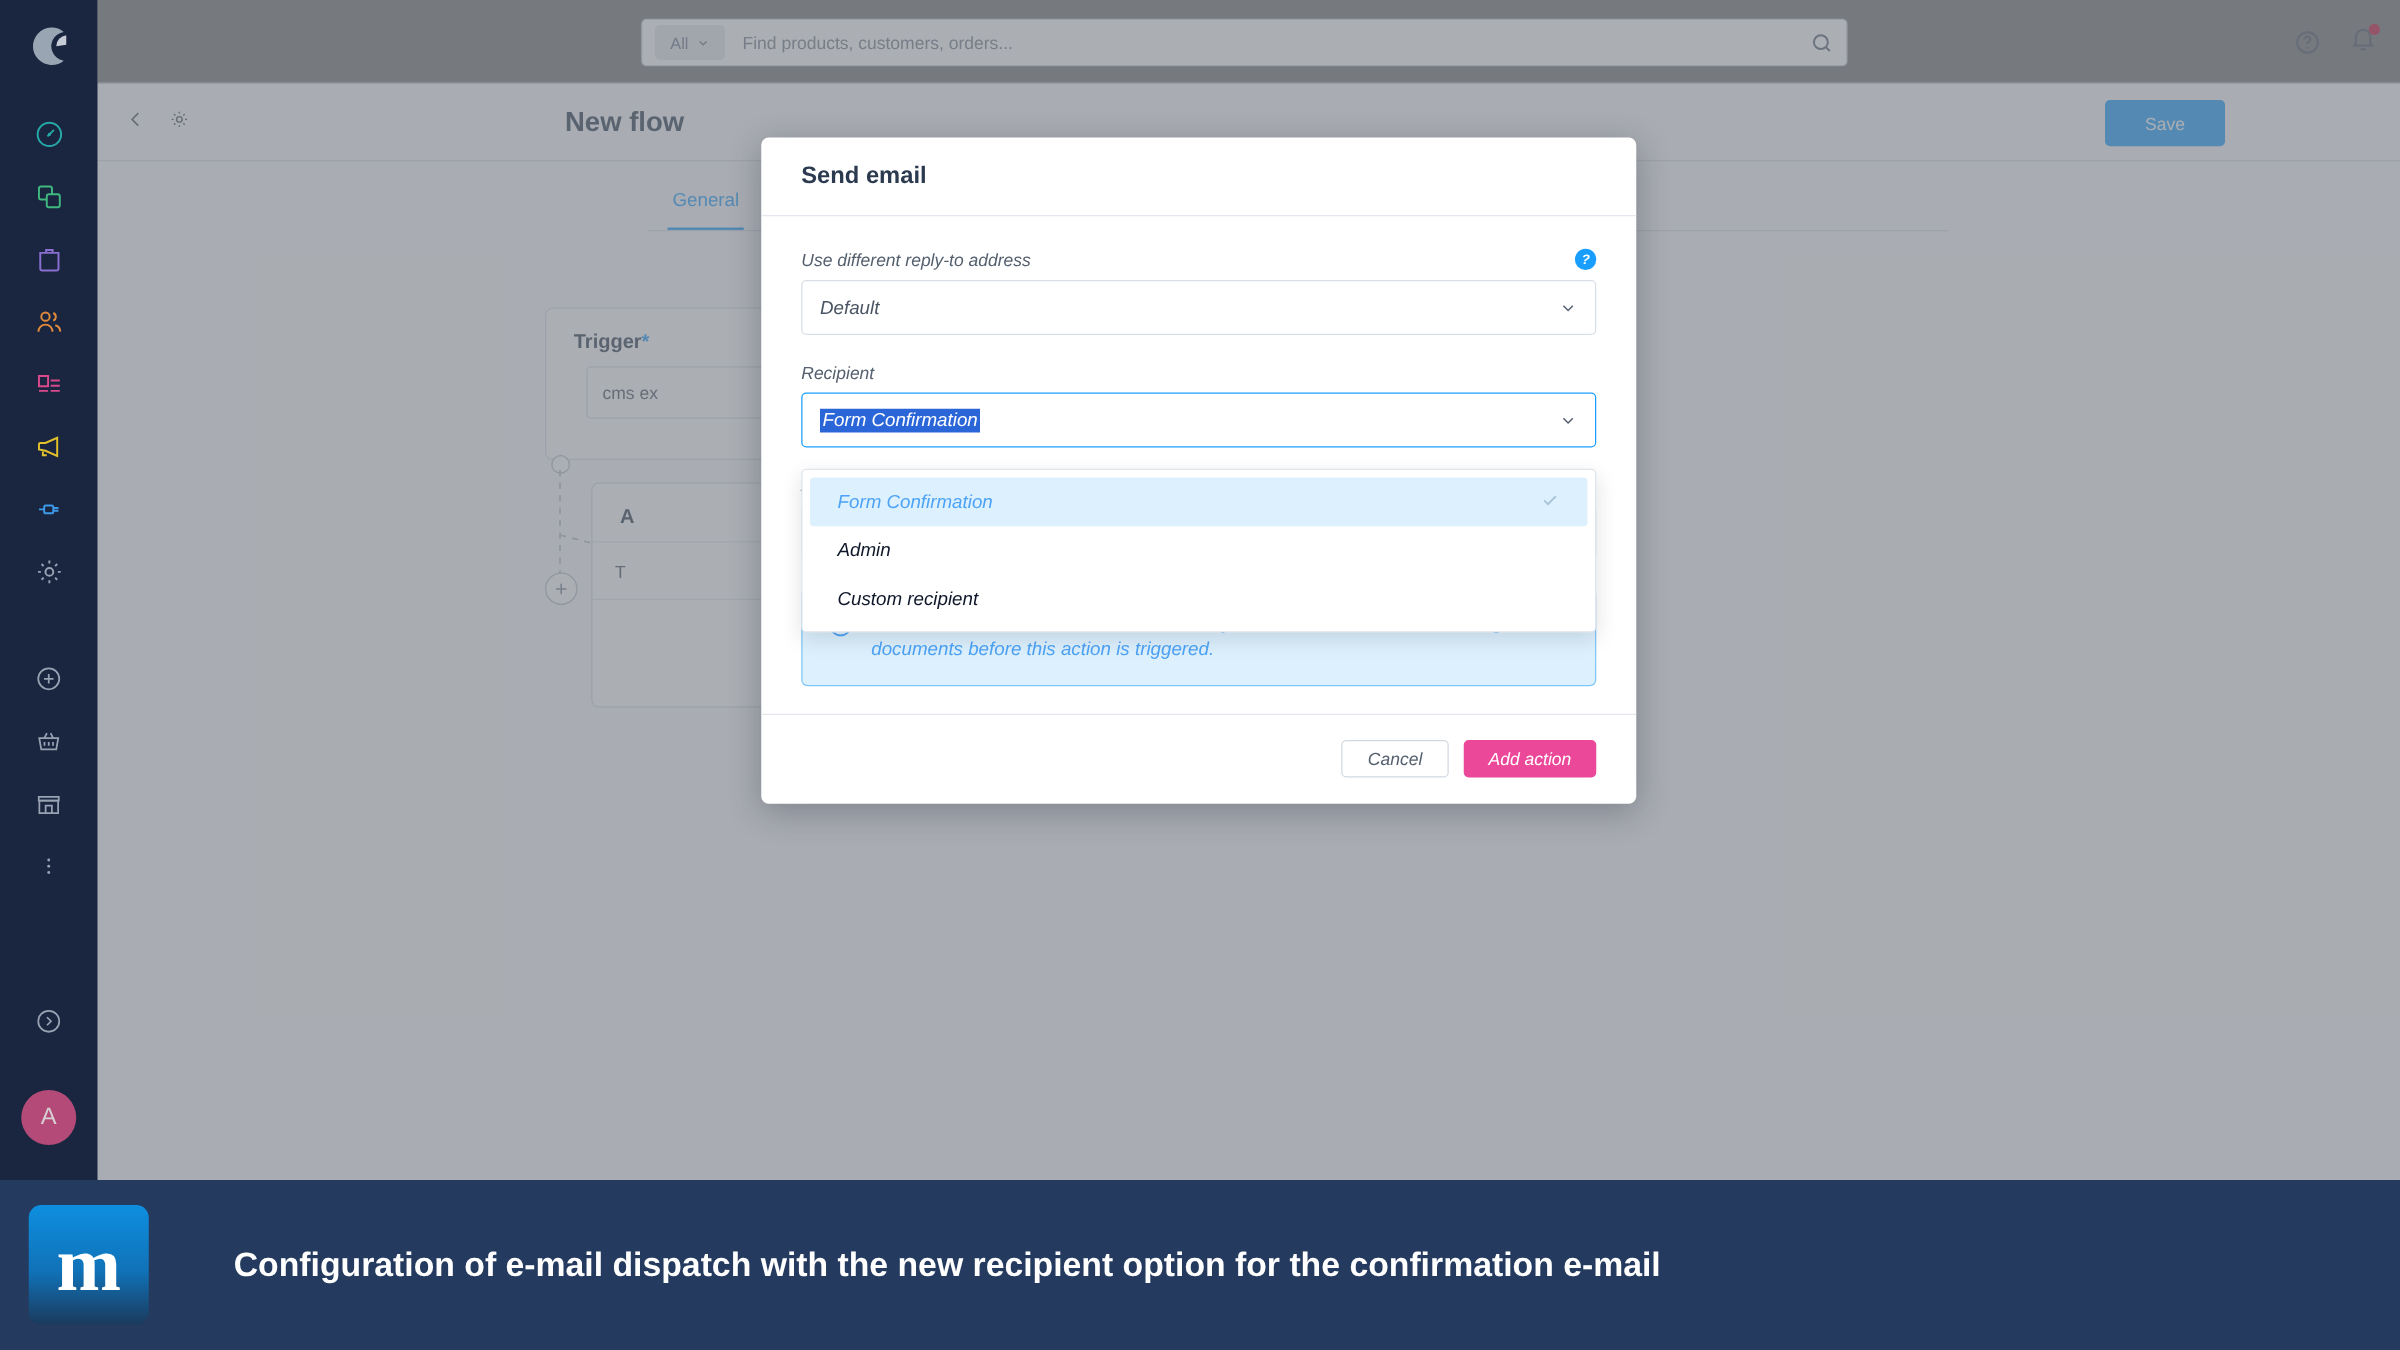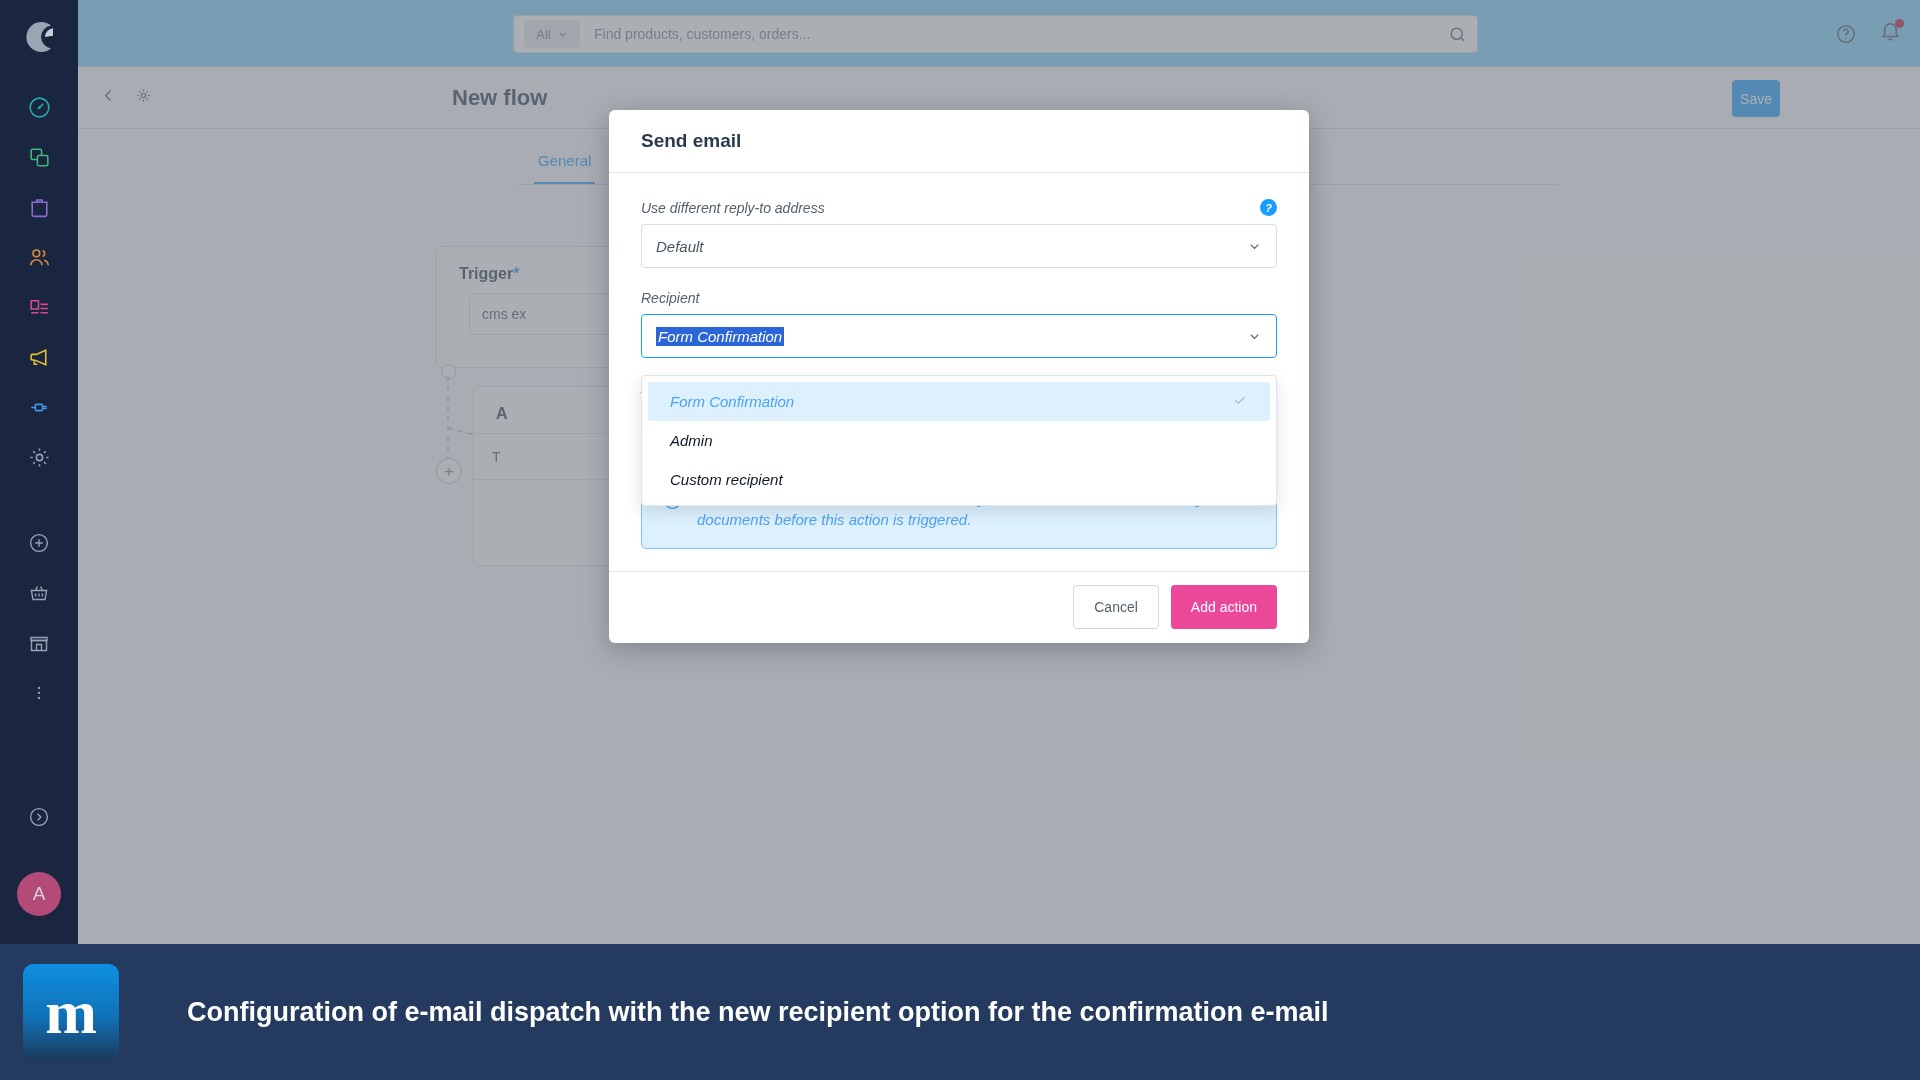--- a/index.html
+++ b/index.html
@@ -39,21 +39,21 @@
   .sb-avatar {
     width: 44px; height: 44px; border-radius: 50%;
     background: #b44a78; color: #d8cfd4; font-size: 19px;
     display: flex; align-items: center; justify-content: center;
     margin-bottom: 28px;
   }
 
   
   .topbar {
     position: absolute; left: 78px; top: 0; width: 1842px; height: 67px;
-    background: #7dd3fc; border-bottom: 1px solid #d8dde6; z-index: 20;
+    background: #737373; border-bottom: 1px solid #d8dde6; z-index: 20;
   }
   .searchbox {
     position: absolute; left: 435px; top: 15px; width: 965px; height: 38px;
     border: 1px solid #d1d9e0; border-radius: 4px; background: #fff;
     display: flex; align-items: center; padding: 0 10px;
   }
   .search-scope {
     height: 28px; min-width: 56px; background: #e4e7ec; border-radius: 4px;
     display: flex; align-items: center; justify-content: center; gap: 6px;
     color: #6b7a90; font-size: 13px; padding: 0 9px;
@@ -80,21 +80,21 @@
     display: flex; align-items: center;
   }
   .ph-back { margin-left: 22px; cursor: pointer; }
   .ph-gear { margin-left: 18px; cursor: pointer; }
   .ph-title {
     margin-left: 300px; font-size: 22px; font-weight: bold; color: #2b3a4f;
   }
   .btn-save {
     position: absolute; right: 140px; top: 13px;
     background: #189eff; color: #fff; border: 0; border-radius: 4px;
-    padding: 0 8px; height: 37px; font-size: 14px; cursor: pointer;
+    padding: 0 32px; height: 37px; font-size: 14px; cursor: pointer;
     font-family: "Liberation Sans", sans-serif;
   }
 
   
   .tabsbar {
     position: absolute; left: 78px; top: 129px; width: 1842px; height: 56px;
     background: #f9fafb; z-index: 8;
     display: flex; align-items: flex-end;
   }
   .tabs-inner {
@@ -189,22 +189,22 @@
     border-radius: 5px; padding: 17px 20px;
     display: flex; gap: 14px; align-items: flex-start;
   }
   .alert-text { font-size: 15px; line-height: 1.43; color: #4da3f5; }
   .modal-foot {
     border-top: 1px solid #e3e7ed; height: 72px;
     display: flex; align-items: center; justify-content: flex-end; gap: 12px;
     padding: 0 32px;
   }
   .btn {
-    height: 44px; border-radius: 4px; font-size: 14px; cursor: pointer;
-    padding: 0 20px; font-family: "Liberation Sans", sans-serif;
+    height: 30px; border-radius: 4px; font-size: 14px; cursor: pointer;
+    padding: 0 20px; font-family: "Liberation Sans", sans-serif; font-style: italic;
   }
   .btn-cancel { background: #fff; border: 1px solid #d1d9e0; color: #55606f; }
   .btn-primary { background: #ec4899; border: 0; color: #fff; }
 
   
   .banner {
     position: absolute; left: 0; top: 944px; width: 1920px; height: 136px;
     background: #243a5e; display: flex; align-items: center;
   }
   .banner-logo {

